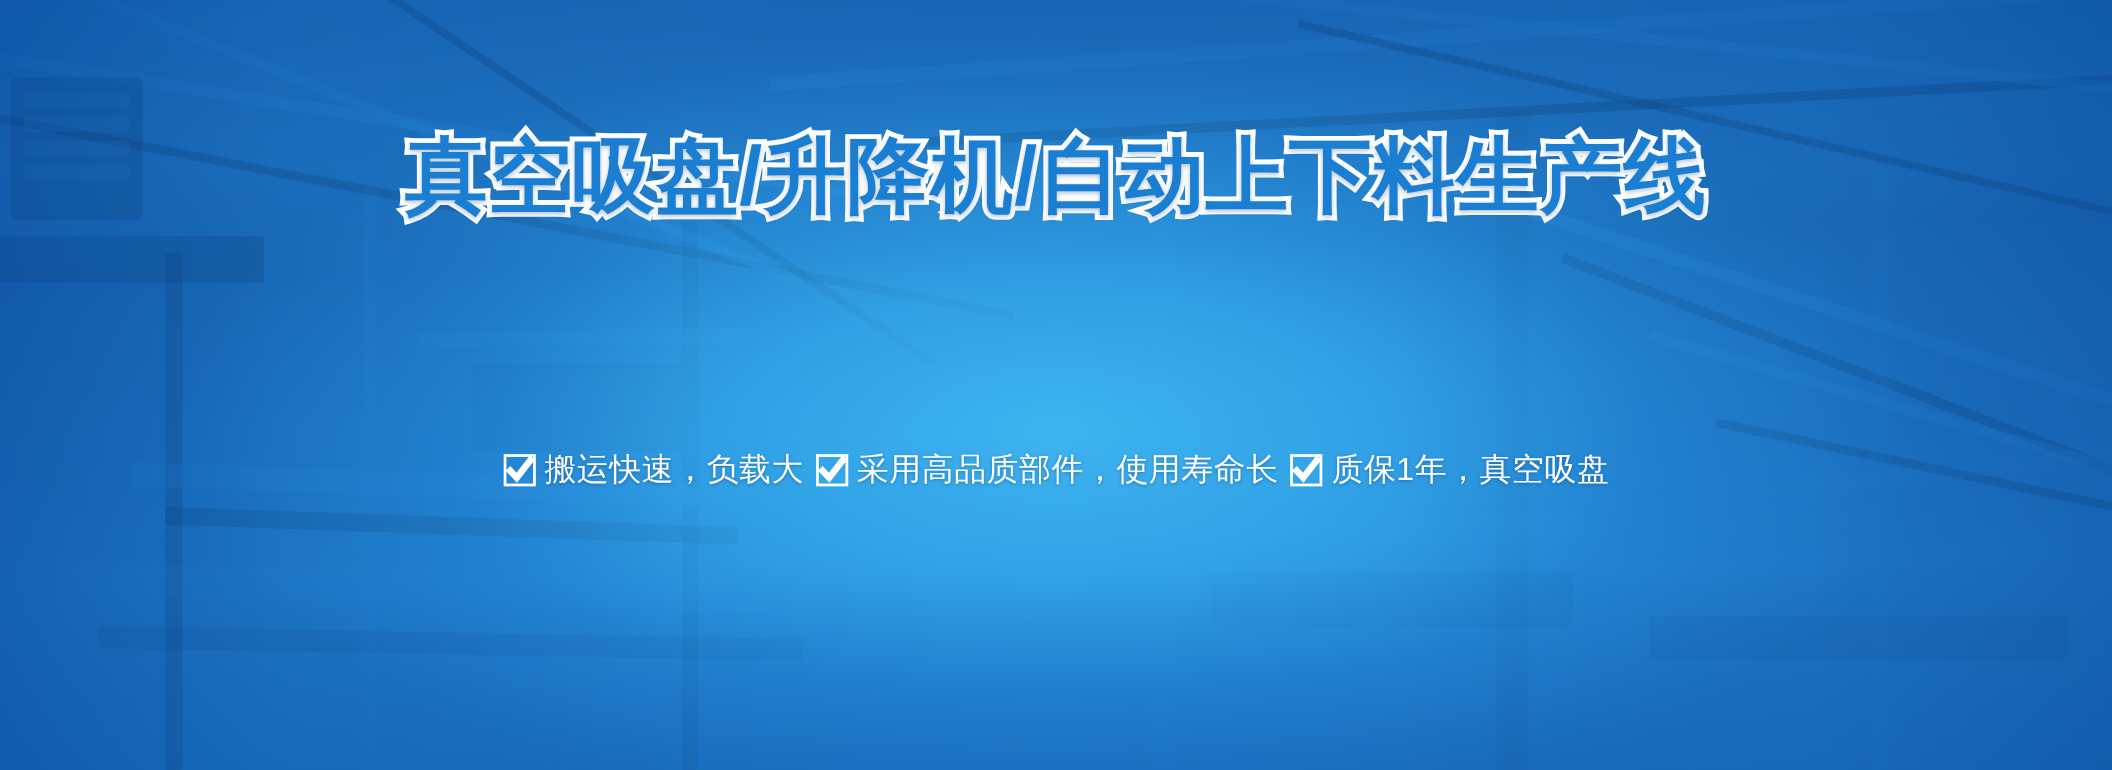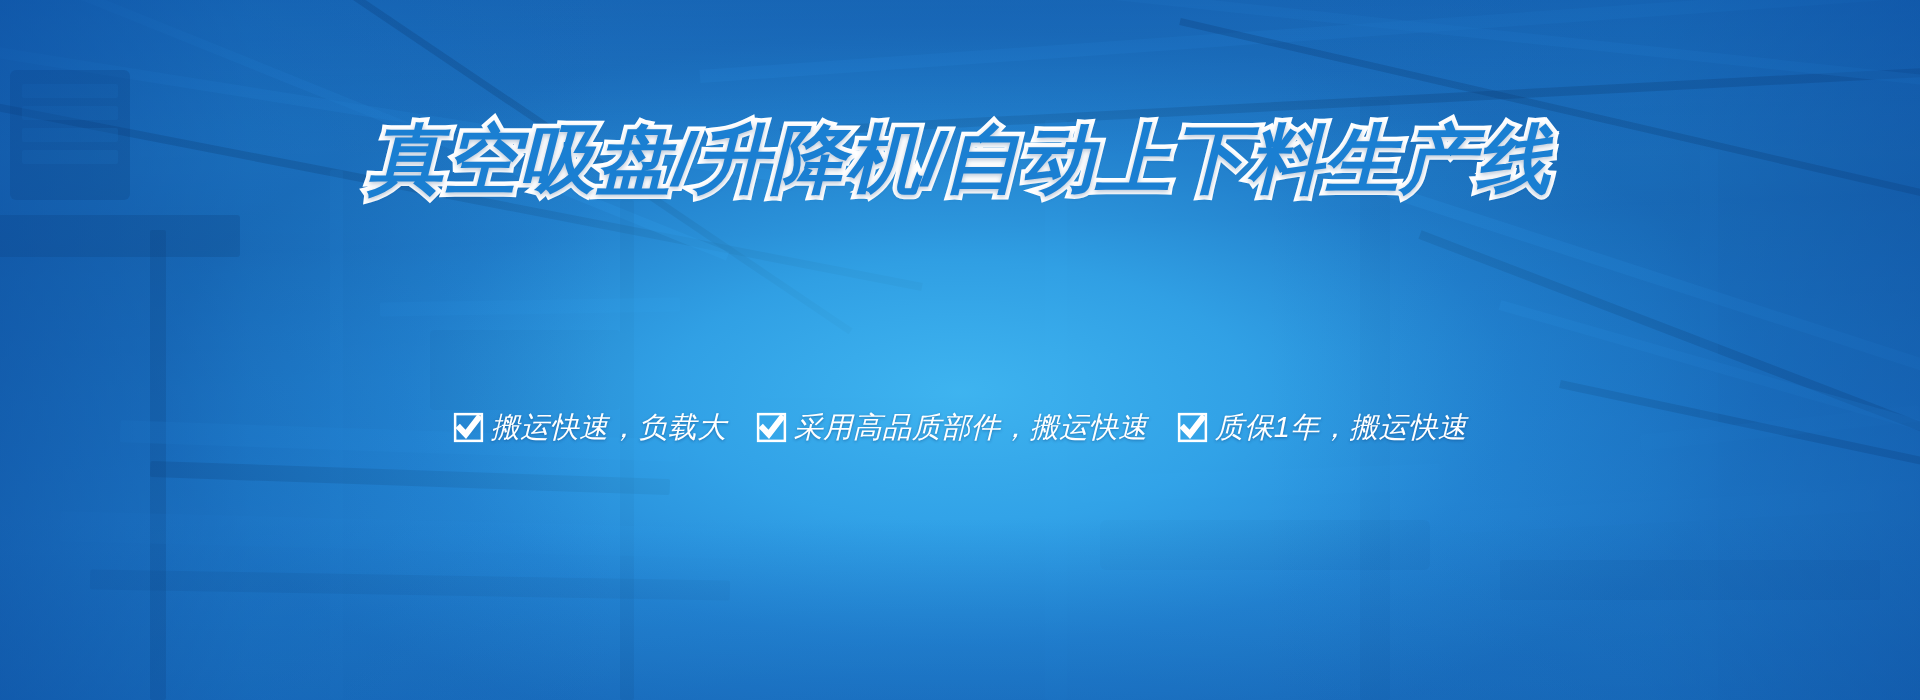--- a/index.html
+++ b/index.html
@@ -10,21 +10,20 @@
   body {
     font-family: "Liberation Sans", "DejaVu Sans", sans-serif;
   }
 
   .banner {
     position: relative;
     width: 1920px;
     height: 700px;
     overflow: hidden;
     background: #1178c9;
-    font-style: italic;
   }
 
   
   .bg-photo {
     position: absolute;
     inset: 0;
     overflow: hidden;
     filter: saturate(0.45) brightness(1.02);
   }
   .bg-base {
@@ -130,21 +129,21 @@
   }
 
   .features {
     position: absolute;
     top: 412px;
     left: 0;
     right: 0;
     display: flex;
     justify-content: center;
     align-items: center;
-    gap: 29px;
+    gap: 10px;
     white-space: nowrap;
   }
   .feature {
     display: flex;
     align-items: center;
     gap: 7px;
   }
   .check-icon {
     width: 31px;
     height: 31px;
@@ -230,26 +229,26 @@
           <path d="M7 16.5 L13.2 23 L26 6.5" fill="none" stroke="#ffffff" stroke-width="6.2" stroke-linecap="square" stroke-linejoin="miter"></path>
         </svg>
         <span class="feature-label">搬运快速，负载大</span>
       </div>
 
       <div class="feature">
         <svg class="check-icon" viewBox="0 0 32 32">
           <rect x="2.2" y="2.2" width="27.6" height="27.6" fill="none" stroke="#ffffff" stroke-width="2.6"></rect>
           <path d="M7 16.5 L13.2 23 L26 6.5" fill="none" stroke="#ffffff" stroke-width="6.2" stroke-linecap="square" stroke-linejoin="miter"></path>
         </svg>
-        <span class="feature-label">采用高品质部件，搬运快速</span>
+        <span class="feature-label">采用高品质部件，使用寿命长</span>
       </div>
 
       <div class="feature">
         <svg class="check-icon" viewBox="0 0 32 32">
           <rect x="2.2" y="2.2" width="27.6" height="27.6" fill="none" stroke="#ffffff" stroke-width="2.6"></rect>
           <path d="M7 16.5 L13.2 23 L26 6.5" fill="none" stroke="#ffffff" stroke-width="6.2" stroke-linecap="square" stroke-linejoin="miter"></path>
         </svg>
-        <span class="feature-label">质保1年，搬运快速</span>
+        <span class="feature-label">质保1年，真空吸盘</span>
       </div>
 
     </div>
   </div>
 </div>
 
 </body></html>

